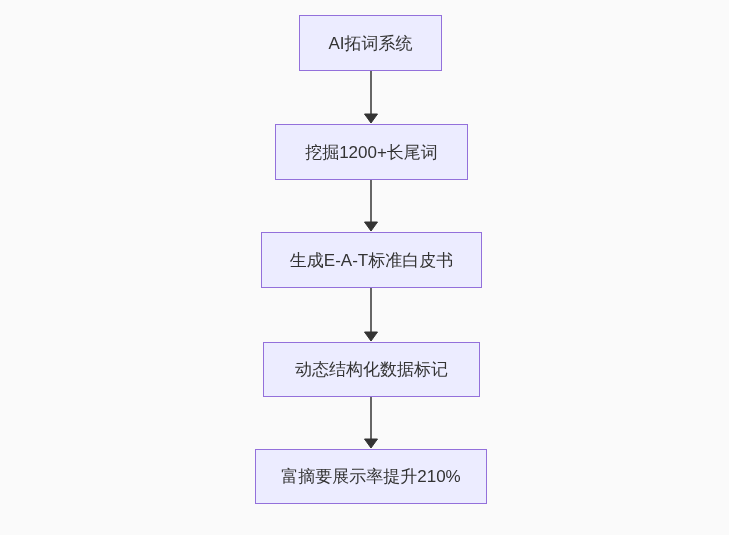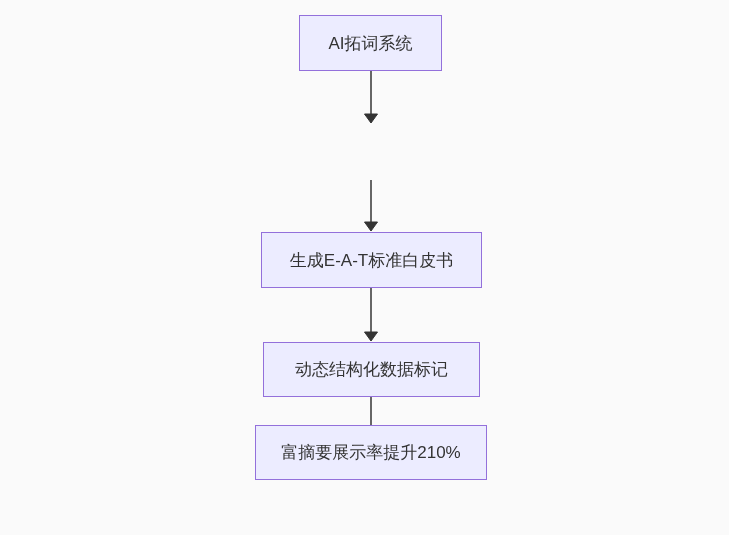--- a/index.html
+++ b/index.html
@@ -46,21 +46,21 @@
     display: flex;
     align-items: center;
     justify-content: center;
     text-align: center;
     white-space: nowrap;
   }
   .node-1 { left: 299px; top: 15px;  width: 143px; height: 56px; }
   .node-2 { left: 275px; top: 124px; width: 193px; height: 56px; }
   .node-3 { left: 261px; top: 232px; width: 221px; height: 56px; }
   .node-4 { left: 263px; top: 342px; width: 217px; height: 55px; }
-  .node-5 { left: 255px; top: 425px; width: 232px; height: 55px; justify-content: center; }
+  .node-5 { left: 255px; top: 449px; width: 232px; height: 55px; justify-content: center; }
 </style>
 </head>
 <body>
 
 <div class="canvas">
 
   <svg class="edges" width="729" height="535" viewBox="0 0 729 535">
     <g>
       <line class="edge-line" x1="371" y1="71" x2="371" y2="115"></line>
       <polygon class="arrowhead" points="364.5,114 377.5,114 371,123"></polygon>
@@ -76,20 +76,23 @@
     <g>
       <line class="edge-line" x1="371" y1="397" x2="371" y2="440"></line>
       <polygon class="arrowhead" points="364.5,439 377.5,439 371,448"></polygon>
     </g>
   </svg>
 
   <div class="node node-1">
     <span>AI拓词系统</span>
   </div>
 
+  <div class="node node-2">
+    <span>挖掘1200+长尾词</span>
+  </div>
 
   <div class="node node-4">
     <span>动态结构化数据标记</span>
   </div>
 
   <div class="node node-3">
     <span>生成E-A-T标准白皮书</span>
   </div>
 
   <div class="node node-5">

